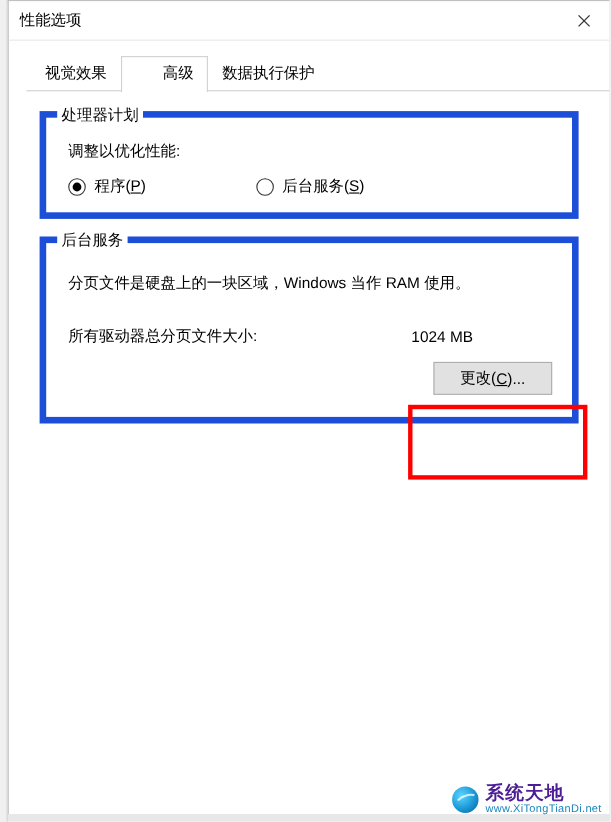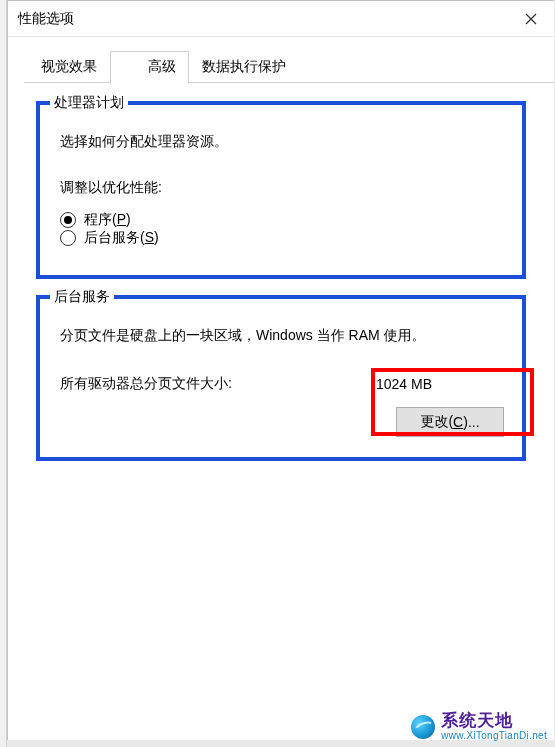--- a/index.html
+++ b/index.html
@@ -83,23 +83,23 @@
     z-index: 2;
     padding-left: 37px;
   }
 
   .panel {
     padding: 18px 28px 0 28px;
   }
 
   .groupbox {
     position: relative;
-    border: 4px solid #1d4ed8;
+    border: 6px solid #1d4ed8;
     border-radius: 0;
-    padding: 22px 14px 22px 14px;
+    padding: 22px 14px 8px 14px;
     margin-bottom: 16px;
   }
   .groupbox-legend {
     position: absolute;
     top: -11px;
     left: 10px;
     background: #ffffff;
     padding: 0 4px;
     font-size: 14px;
     color: #000;
@@ -112,23 +112,23 @@
   }
 
   .optimize-label {
     font-size: 14px;
     color: #000;
     margin: 0 0 14px 6px;
   }
 
   .radio-row {
     display: flex;
+    gap: 100px;
     margin: 0 0 6px 6px;
-    align-items: flex-start;
-    flex-direction: column;
+    align-items: flex-end;
   }
   .radio-item {
     display: flex;
     align-items: center;
     gap: 8px;
     cursor: pointer;
   }
   .radio-dot {
     width: 16px; height: 16px;
     border: 1.5px solid #333;
@@ -242,21 +242,20 @@
   <div class="tab-row">
     <div class="tab">视觉效果</div>
     <div class="tab active">高级</div>
     <div class="tab">数据执行保护</div>
   </div>
 
   <div class="panel">
 
     <div class="groupbox">
       <div class="groupbox-legend">处理器计划</div>
-      <div class="desc">选择如何分配处理器资源。</div>
       <div class="optimize-label">调整以优化性能:</div>
       <div class="radio-row">
         <div class="radio-item">
           <span class="radio-dot checked"></span>
           <span class="radio-label">
             <span>程序(</span><span class="underline-char">P</span><span>)</span>
           </span>
         </div>
         <div class="radio-item">
           <span class="radio-dot"></span>

